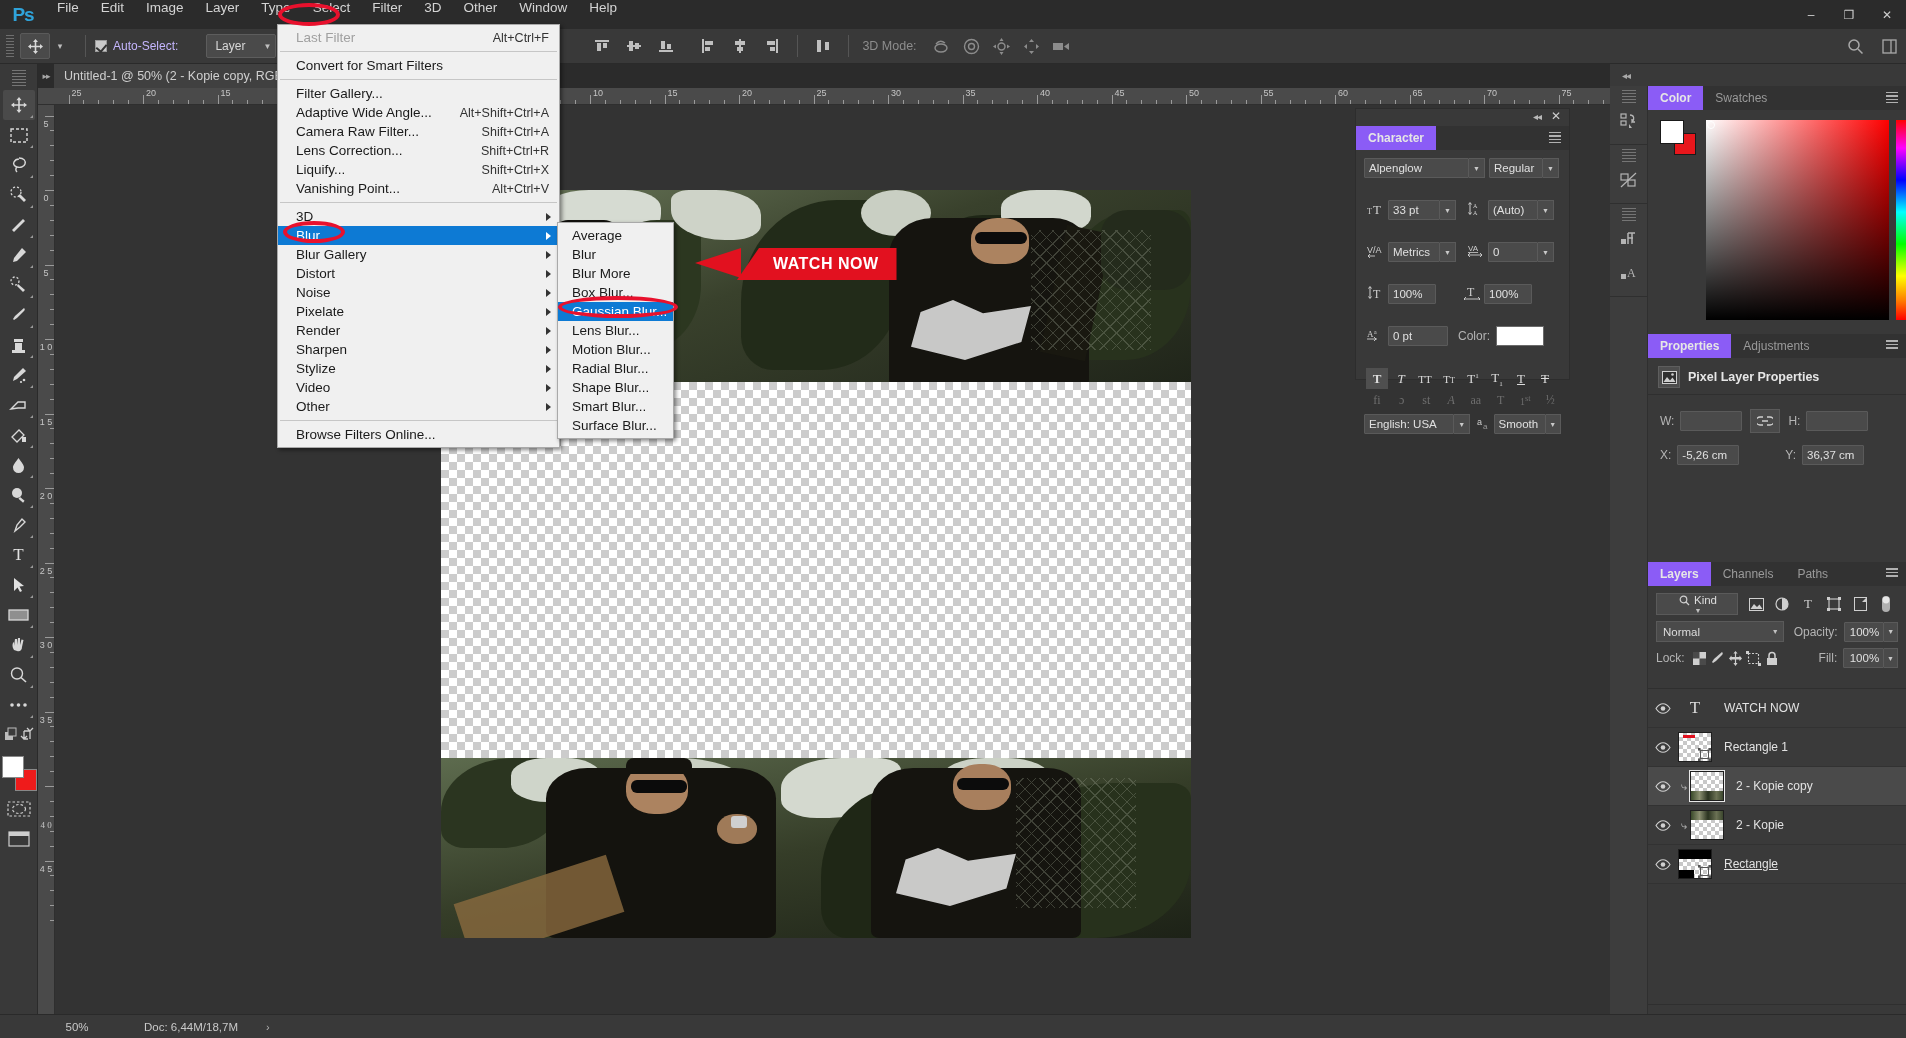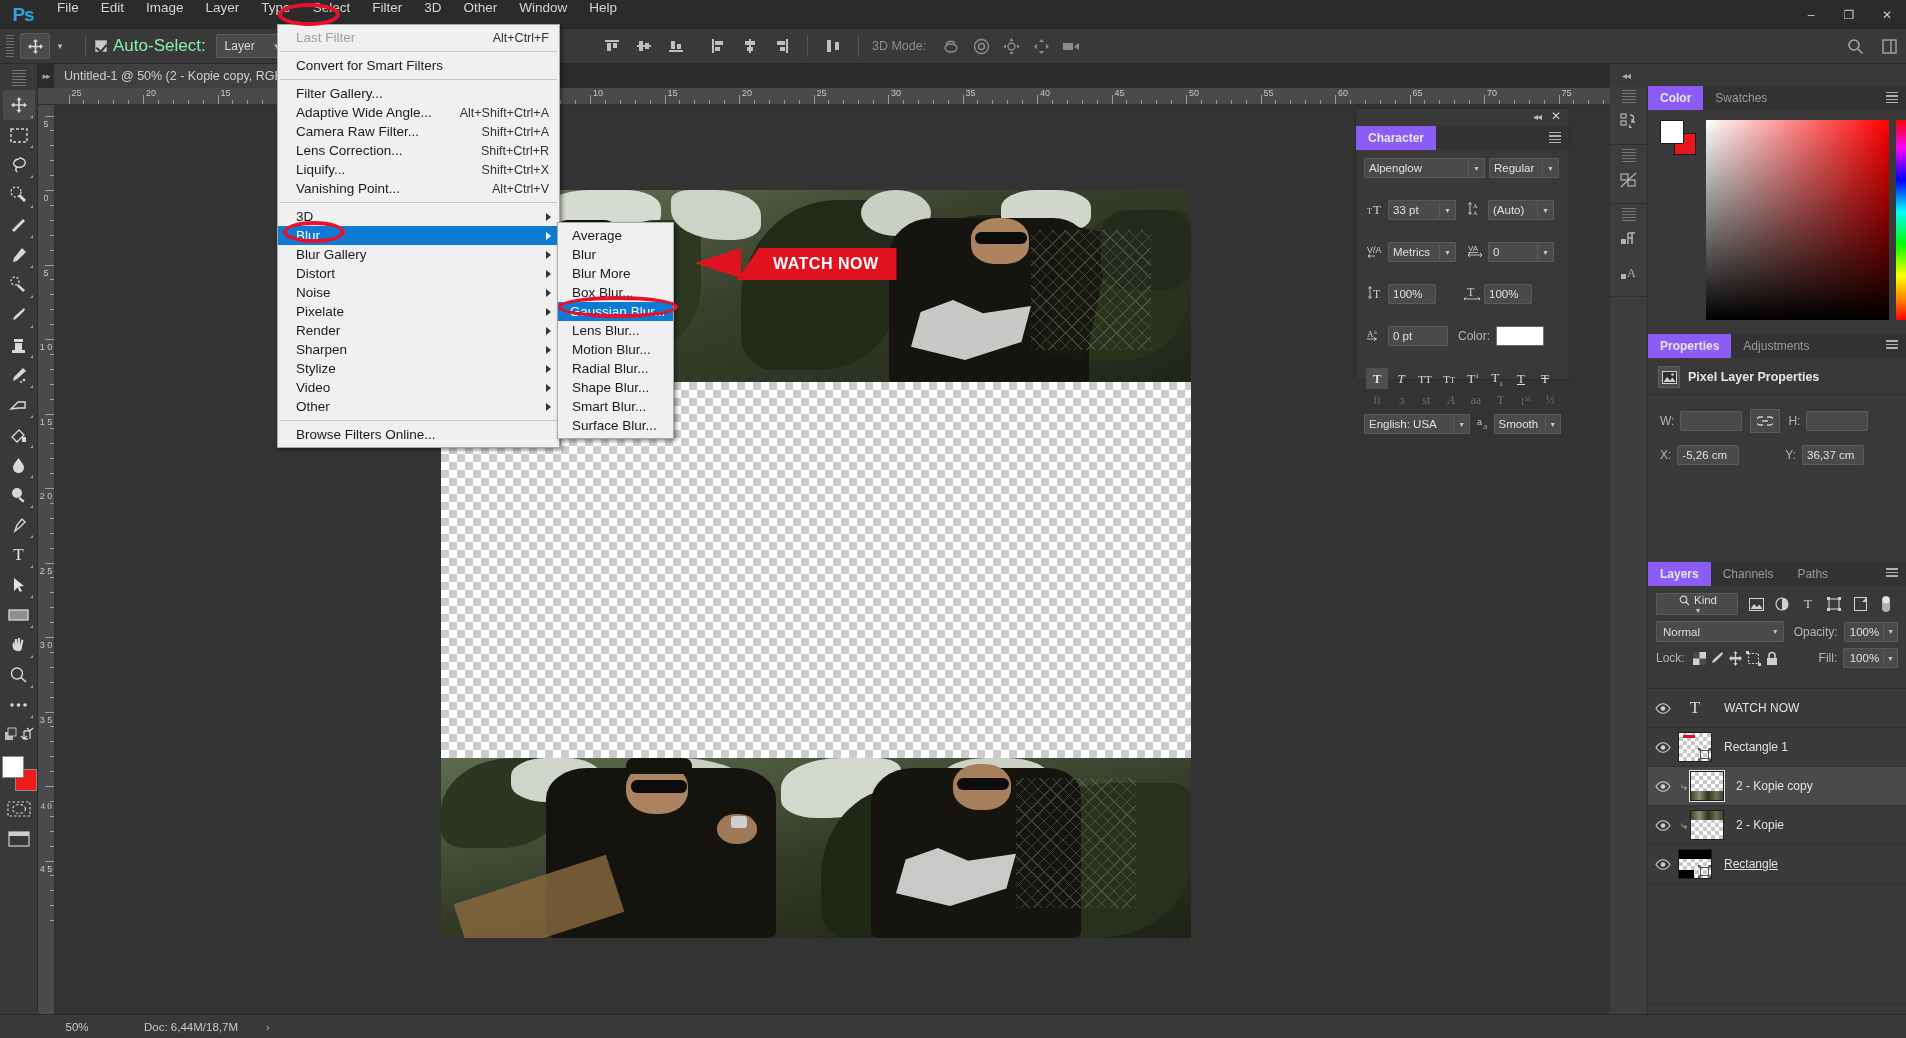--- a/index.html
+++ b/index.html
@@ -53,21 +53,21 @@
   }
   .ob-caret { width: 16px; text-align:center; font-size:9px; color:#bdbdbd; margin-right:8px;}
   .vsep { width:1px; height:22px; background:#555; margin: 0 9px; }
   .cb { width: 12px; height: 12px; border:1px solid #9a9a9a; background:#c9c9c9; display:inline-block;
         position:relative; margin-right:6px; vertical-align: -2px;}
   .cb.checked::after {
     content:""; position:absolute; left:2px; top:1px; width:5px; height:8px;
     border-right:2px solid #333; border-bottom:2px solid #333; transform: rotate(40deg);
   }
   .cb.off { background:#3f3f3f; border-color:#6f6f6f; }
-  .ob-label { font-size: 17px; color:#86efac; margin-right:10px; white-space:nowrap;}
+  .ob-label { font-size: 12px; color:#c4b5fd; margin-right:28px; white-space:nowrap;}
   .ob-select {
     height: 24px; min-width: 70px; background:#4a4a4a; border:1px solid #5d5d5d; border-radius:2px;
     display:flex; align-items:center; padding: 0 4px 0 8px; font-size:12px; color:#d8d8d8;
     justify-content: space-between; margin-right: 10px;
   }
   .ob-select .cv { font-size: 8px; color:#c0c0c0; margin-left: 8px;}
   .align-ico { width: 26px; height:26px; display:flex; align-items:center; justify-content:center; margin:0 3px; }
   .mode3d { font-size:12.5px; color:#8d8d8d; margin: 0 10px 0 4px; }
   .ico3d { width:30px; height:26px; display:flex; align-items:center; justify-content:center; opacity:.75; }
   .ob-right { position:absolute; right: 0; top:0; height:35px; display:flex; align-items:center; }
@@ -304,21 +304,21 @@
   .mi.disabled { color:#a0a0a0; }
   .mi.hl { background:#0d7ad4; color:#fff; }
   .mi.hl .arrow { border-left-color:#fff; }
   .mi .arrow {
     position:absolute; right: 8px; top: 6px; width:0;height:0;
     border-top:4px solid transparent; border-bottom:4px solid transparent; border-left:5px solid #333;
   }
   .msep { height:1px; background:#c6c6c6; margin: 4px 2px; }
 
   #blurMenu { left: 557px; top: 222px; width: 117px; }
-  #blurMenu .mi { padding-left: 14px; justify-content: center; }
+  #blurMenu .mi { padding-left: 14px; }
 </style>
 </head>
 <body>
 
 <div id="app">
 
   <div class="menubar">
     <div class="ps-logo">Ps</div>
     <div class="menu-item">File</div>
     <div class="menu-item">Edit</div>
@@ -780,21 +780,21 @@
       <div class="rv-tick" style="top: 561.8px; width: 4px;"></div>
       <div class="rv-tick" style="top: 576.7px; width: 4px;"></div>
       <div class="rv-tick" style="top: 591.6px; width: 4px;"></div>
       <div class="rv-tick" style="top: 606.5px; width: 9px;"></div>
       <div class="rv-lbl" style="top: 610.5px; line-height: 8px;">3 5</div>
       <div class="rv-tick" style="top: 621.4px; width: 4px;"></div>
       <div class="rv-tick" style="top: 636.3px; width: 4px;"></div>
       <div class="rv-tick" style="top: 651.2px; width: 4px;"></div>
       <div class="rv-tick" style="top: 666.1px; width: 4px;"></div>
       <div class="rv-tick" style="top: 681px; width: 9px;"></div>
-      <div class="rv-lbl" style="top: 697px; line-height: 8px; font-family: Liberation Serif, serif;">4 0</div>
+      <div class="rv-lbl" style="top: 716px; line-height: 8px; font-family: Liberation Serif, serif;">4 0</div>
       <div class="rv-tick" style="top: 695.9px; width: 4px;"></div>
       <div class="rv-tick" style="top: 710.8px; width: 4px;"></div>
       <div class="rv-tick" style="top: 725.7px; width: 4px;"></div>
       <div class="rv-tick" style="top: 740.6px; width: 4px;"></div>
       <div class="rv-tick" style="top: 755.5px; width: 9px;"></div>
       <div class="rv-lbl" style="top: 759.5px; line-height: 8px;">4 5</div>
       <div class="rv-tick" style="top: 770.4px; width: 4px;"></div>
       <div class="rv-tick" style="top: 785.3px; width: 4px;"></div>
       <div class="rv-tick" style="top: 800.2px; width: 4px;"></div>
       <div class="rv-tick" style="top: 815.1px; width: 4px;"></div>

